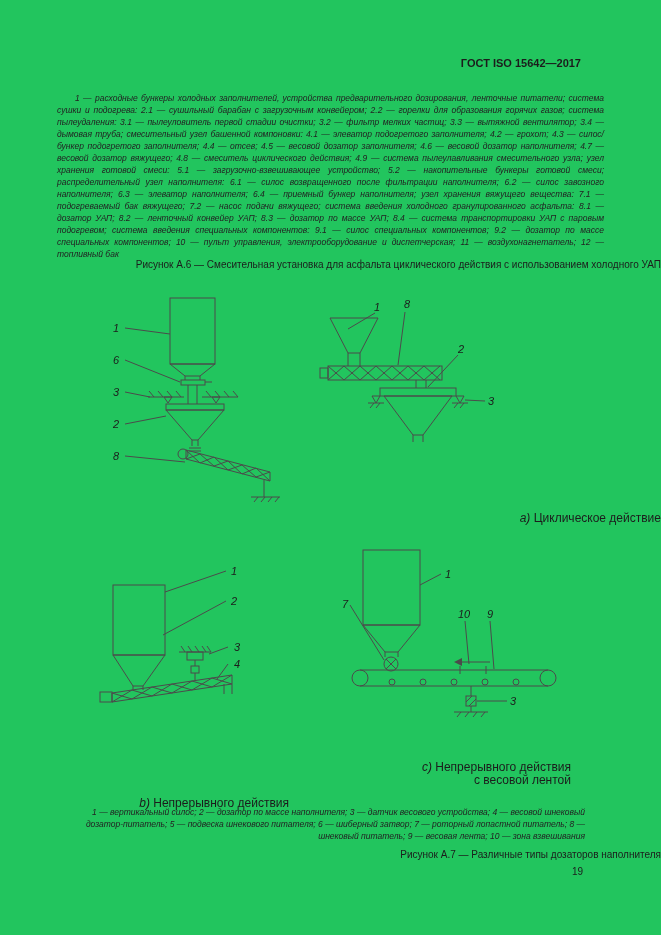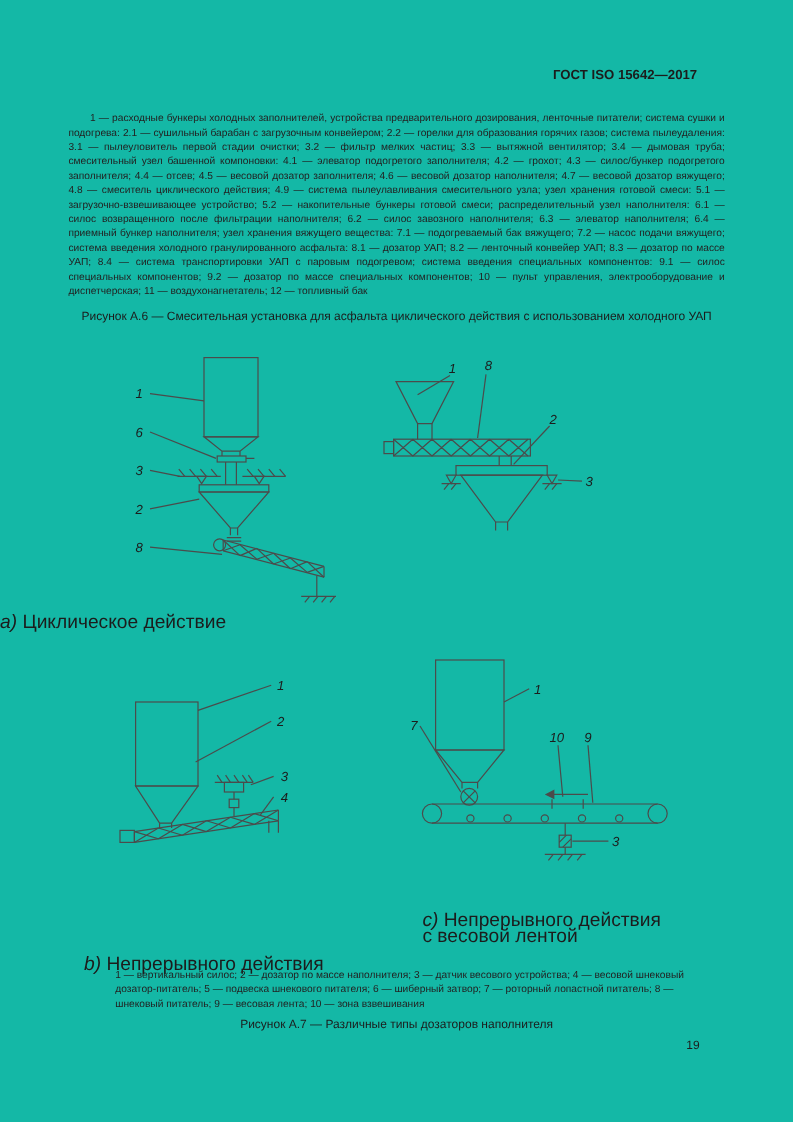--- a/index.html
+++ b/index.html
@@ -1,28 +1,28 @@
 <!DOCTYPE html>
 <html><head>
 <meta charset="utf-8">
 <style>
   html,body { margin:0; padding:0; background:#9a9a9a; }
   .page {
     position:relative; width:661px; height:935px; margin:0 auto;
-    background:#14b8a6; overflow:hidden;
+    background:#22c55e; overflow:hidden;
     font-family:"Liberation Sans", sans-serif; color:#1c1c1c;
   }
   .doc-code { position:absolute; top:57px; right:80px; font-size:11px; font-weight:700; }
-  .legend { font-size:8.5px; line-height:12px; color:#222; }
+  .legend { font-size:8.5px; font-style:italic; line-height:12px; color:#222; }
   .legend-a6 { position:absolute; top:83px; left:57px; width:547px; text-align:justify; text-indent:18px; }
-  .legend-a7 { position:absolute; top:797px; left:96px; width:501px; text-align:left; }
-  .fig-title { position:absolute; left:0; right:0; text-align:center; font-size:10px; }
+  .legend-a7 { position:absolute; top:797px; left:84px; width:501px; text-align:right; }
+  .fig-title { position:absolute; left:0; right:0; text-align:right; font-size:10px; }
   .title-a6 { top:259px; }
   .title-a7 { top:849px; }
-  .caption { position:absolute; font-size:16px; text-align:left; line-height:13px; }
+  .caption { position:absolute; font-size:12px; text-align:right; line-height:13px;padding-left:14px; }
   .caption-a { top:512px; left:0; right:0; }
   .caption-b { top:761px; left:70px; width:205px;margin-top:36px; }
   .caption-c { top:761px; left:352px; width:205px; }
   .cap-letter { font-style:italic; }
   .page-num { position:absolute; top:866px; right:78px; font-size:10px; }
   .diag { position:absolute; }
   .diag line, .diag path, .diag rect, .diag polygon, .diag polyline, .diag circle {
     stroke:#4b4b4b; stroke-width:1; fill:none;
   }
   .diag .solid { fill:#4b4b4b; stroke:none; }

